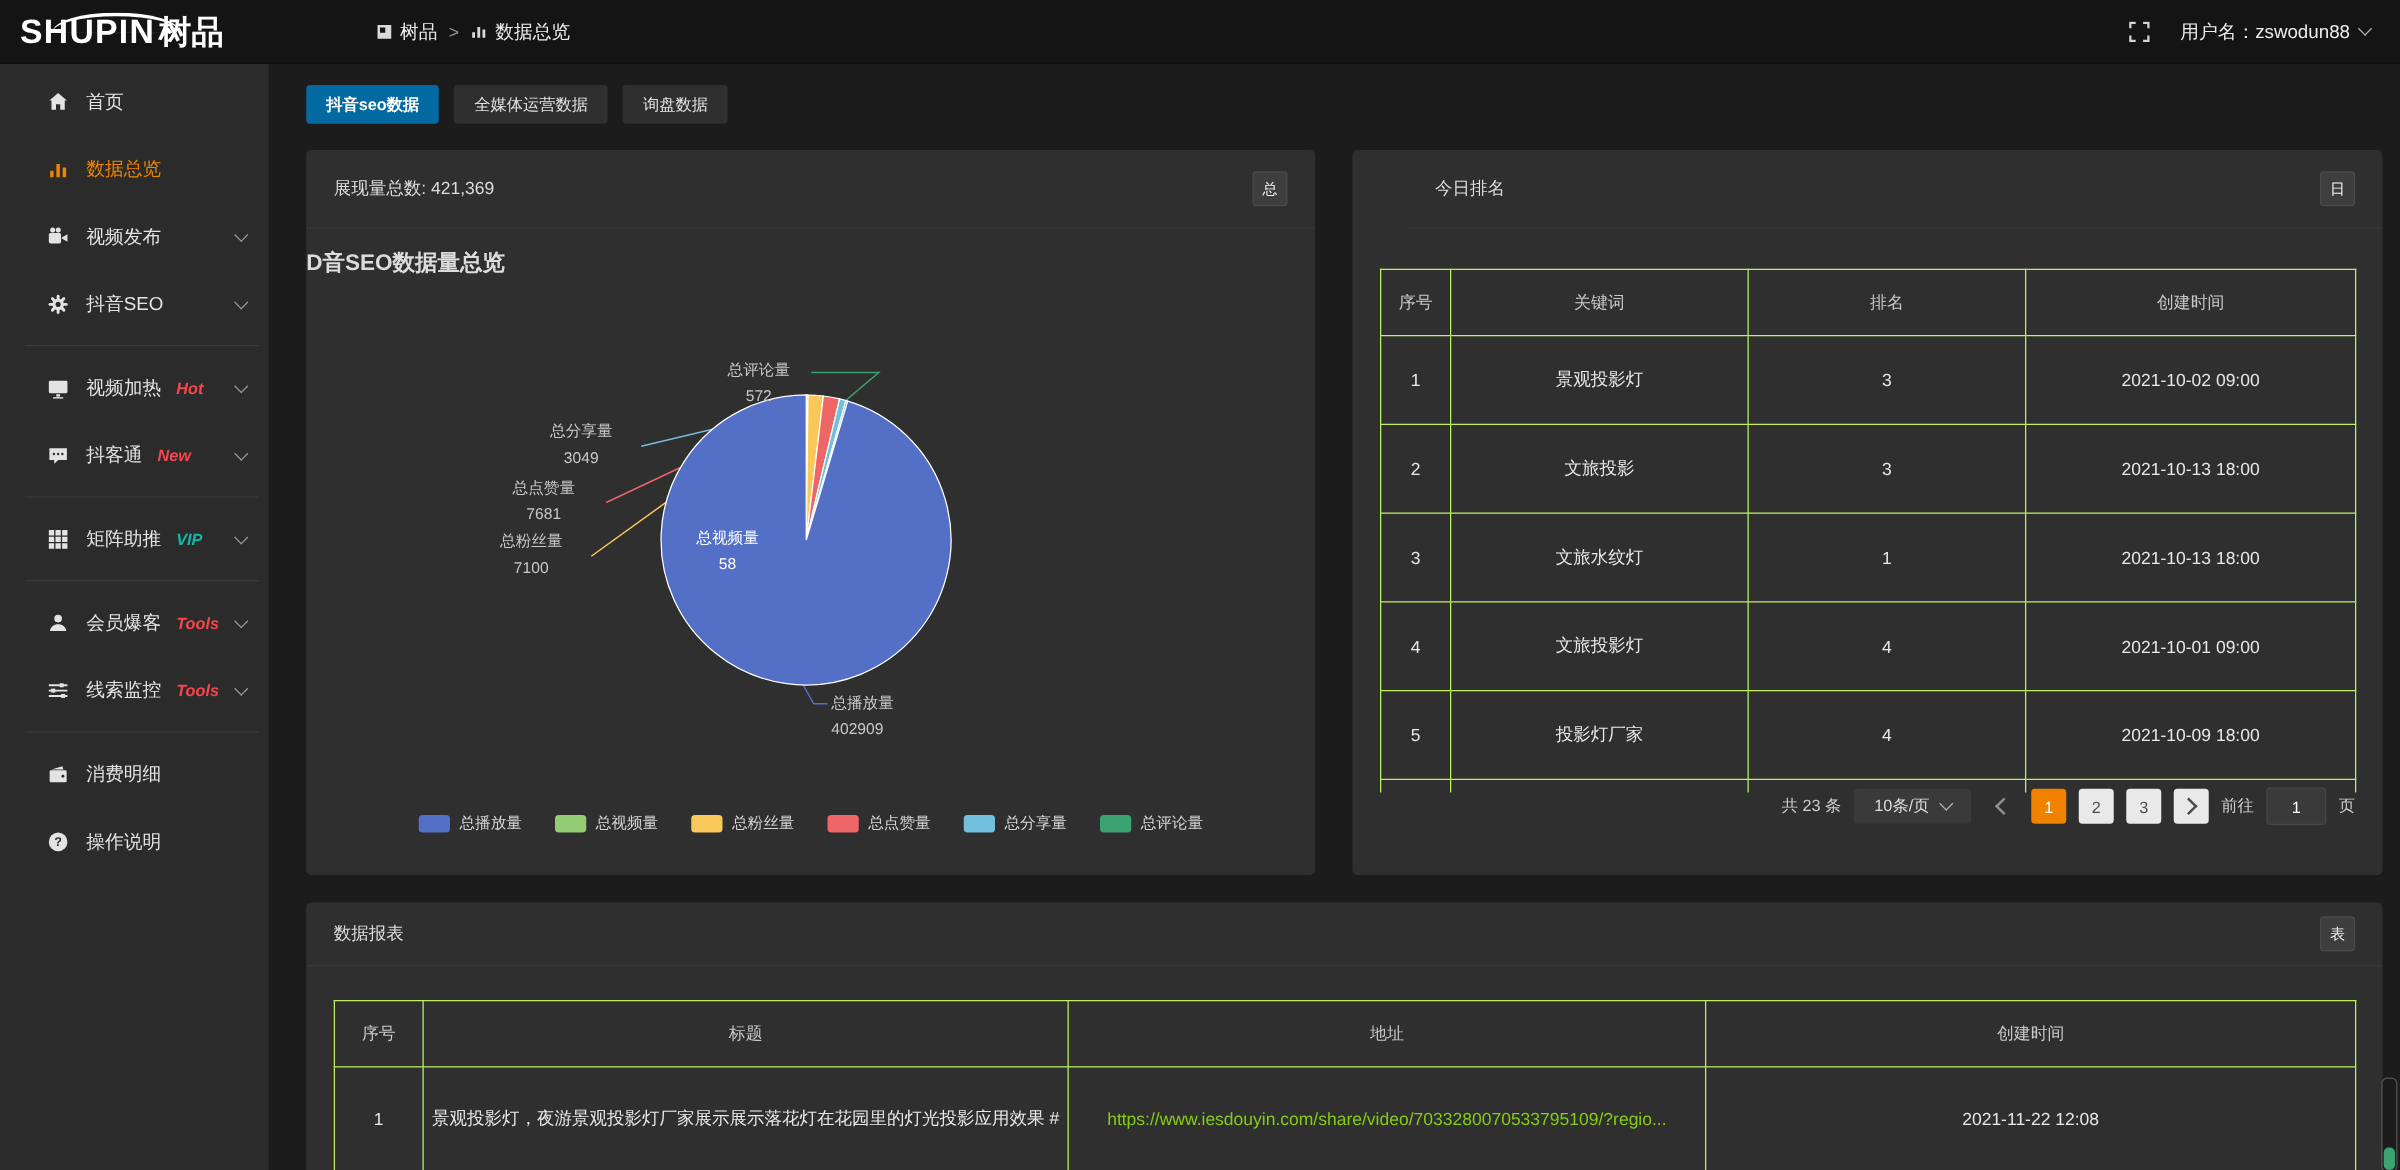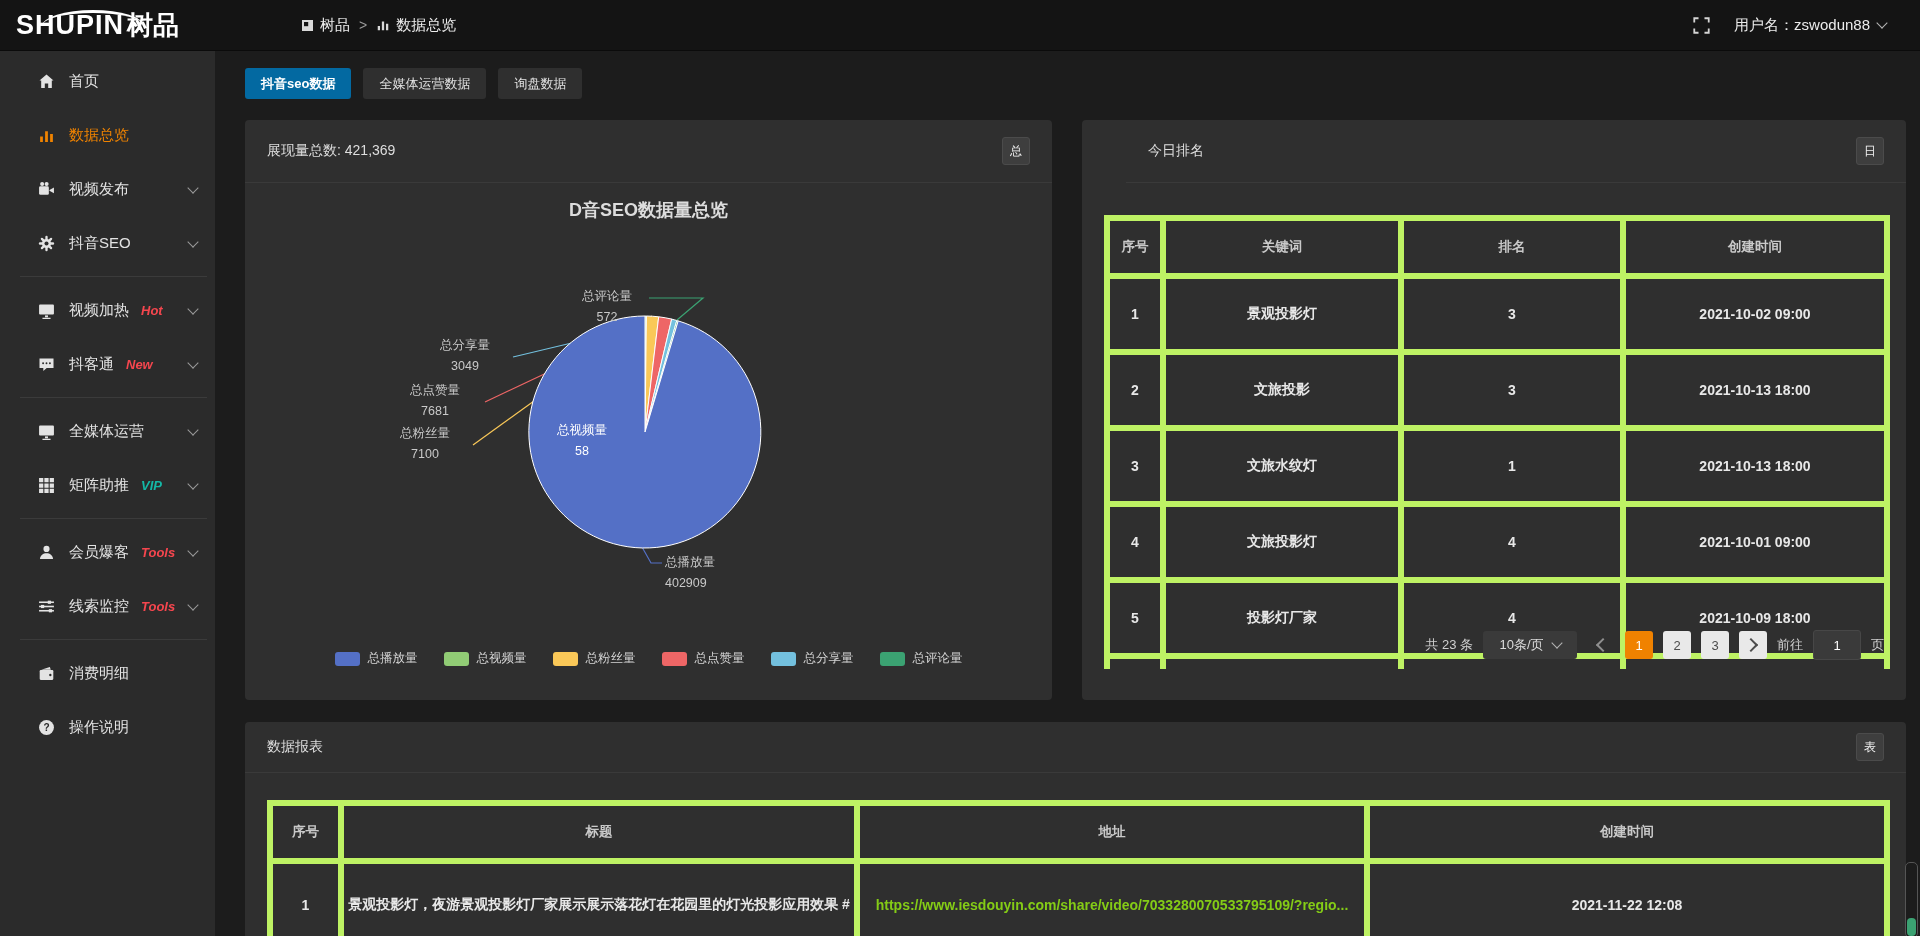--- a/index.html
+++ b/index.html
@@ -7,21 +7,21 @@
 
   
   .topbar{position:absolute;top:0;left:0;right:0;height:50px;background:#141414;border-bottom:1px solid #0b0b0b;display:flex;align-items:center;z-index:5;}
   .logo{width:215px;position:relative;padding-left:16px;display:flex;align-items:baseline;}
   .logo-arc{position:absolute;top:2px;left:42px;width:102px;height:13px;border-top:3px solid #fff;border-radius:50% 50% 0 0/100% 100% 0 0;}
   .logo-en{font-size:27px;font-weight:900;color:#fff;letter-spacing:1px;}
   .logo-cn{font-size:26px;font-weight:900;color:#fff;margin-left:3px;}
   .crumb{display:flex;align-items:center;gap:9px;margin-left:70px;font-size:15px;color:#ececec;}
   .crumb .sep{color:#9a9a9a;font-size:14px;}
   .crumb-item{display:flex;align-items:center;gap:6px;cursor:pointer;}
-  .topbar-right{margin-left:auto;display:flex;align-items:center;gap:24px;padding-right:34px;}
+  .topbar-right{margin-left:auto;display:flex;align-items:center;gap:24px;padding-right:24px;}
   .user-box{display:flex;align-items:center;gap:8px;font-size:15px;color:#ececec;cursor:pointer;}
   .chev{width:7px;height:7px;border-right:1.6px solid #b5b5b5;border-bottom:1.6px solid #b5b5b5;transform:rotate(45deg);margin-top:-4px;}
 
   
   .sidebar{position:absolute;top:50px;left:0;bottom:0;width:215px;background:#2b2b2b;padding-top:4px;box-sizing:border-box;padding-left:12px;}
   .sb-item{height:54px;display:flex;align-items:center;padding:0 18px 0 26px;font-size:15px;color:#e3e3e3;cursor:pointer;}
   .sb-item svg{flex:none;margin-right:14px;}
   .sb-item.active{color:#f08300;}
   .sb-tag{margin-left:12px;font-size:13px;font-style:italic;font-weight:bold;}
   .tag-red{color:#f5464e;}
@@ -38,34 +38,34 @@
   .panel{position:absolute;background:#2f2f2f;border-radius:4px;box-sizing:border-box;}
   #panel-overview{left:30px;top:70px;width:807px;height:580px;}
   #panel-ranking{left:867px;top:70px;width:824px;height:580px;padding-left:44px;}
   #panel-report{left:30px;top:672px;width:1661px;height:250px;overflow:hidden;}
   .panel-hd{height:62px;display:flex;align-items:center;padding:0 22px;border-bottom:1px solid #3a3a3a;font-size:14px;color:#dedede;}
   .panel-hd.slim{height:50px;}
   .badge{margin-left:auto;width:26px;height:26px;background:#3e3e3e;border:1px solid #4b4b4b;border-radius:3px;display:flex;align-items:center;justify-content:center;font-size:12px;color:#f2f2f2;cursor:pointer;}
 
   
   .chart-area{position:absolute;left:0;top:62px;width:807px;height:518px;}
-  .chart-title{position:absolute;top:16px;width:100%;text-align:center;font-size:18px;font-weight:bold;color:#dcdcdc;}
+  .chart-title{position:absolute;top:16px;width:100%;text-align:left;font-size:18px;font-weight:bold;color:#dcdcdc;}
   .pie-svg{position:absolute;left:0;top:0;}
   .ldr{fill:none;stroke-width:1.2px;}
   .ld-teal{stroke:#3ba272;} .ld-cyan{stroke:#73c0de;} .ld-red{stroke:#ee6666;} .ld-yellow{stroke:#fac858;} .ld-blue{stroke:#5470c6;}
   .plabel{position:absolute;width:130px;text-align:center;font-size:12.5px;line-height:21px;color:#c9c9c9;}
   .plabel.white{color:#fff;}
   .plabel.leftal{text-align:left;width:110px;}
   .legend{position:absolute;left:0;right:0;top:468px;display:flex;justify-content:center;gap:26px;}
   .lg{display:flex;align-items:center;gap:8px;font-size:12.5px;color:#d6d6d6;cursor:pointer;}
   .sw{width:25px;height:14px;border-radius:3px;background:#888;}
 
   
   table.dtable{border-collapse:collapse;table-layout:fixed;}
-  .dtable th,.dtable td{border:6px solid #bef264;text-align:center;font-weight:bold;overflow:hidden;white-space:nowrap;}
+  .dtable th,.dtable td{border:1px solid #bef264;text-align:center;font-weight:normal;overflow:hidden;white-space:nowrap;}
   .dtable th{height:50px;font-size:13.5px;color:#c9c9c9;}
   .rk-table{position:absolute;left:22px;top:95px;width:780px;}
   .rk-table td{height:68px;font-size:14px;color:#e8e8e8;}
   .rk-table tr.partial td{height:8px;border-bottom:none;}
   .rp-table{position:absolute;left:22px;top:78px;width:1617px;}
   .rp-table td{height:80px;font-size:14px;color:#e8e8e8;}
   .link{color:#84cc16;cursor:pointer;}
 
   
   .pager{position:absolute;right:22px;top:510px;display:flex;align-items:center;gap:10px;font-size:13px;color:#cfcfcf;}
@@ -173,29 +173,20 @@
           <path d="M1.4 2.4h13.2v8.8H8.2l-3.2 3v-3H1.4z"></path>
           <circle cx="4.8" cy="6.8" r="0.9" fill="#2b2b2b"></circle>
           <circle cx="8" cy="6.8" r="0.9" fill="#2b2b2b"></circle>
           <circle cx="11.2" cy="6.8" r="0.9" fill="#2b2b2b"></circle>
         </svg>
       <span>抖客通</span>
       <span class="sb-tag tag-red">New</span>
       <span class="sb-chev"></span>
     </div>
     <div class="sb-div"></div>
-    <div class="sb-item">
-      <svg width="17" height="17" viewBox="0 0 16 16" fill="currentColor">
-          <rect x="1" y="2.4" width="14" height="9.4" rx="1"></rect>
-          <rect x="6.6" y="12.6" width="2.8" height="1.8"></rect>
-          <rect x="4.2" y="14.8" width="7.6" height="1.2"></rect>
-        </svg>
-      <span>全媒体运营</span>
-      <span class="sb-chev"></span>
-    </div>
     <div class="sb-item">
       <svg width="17" height="17" viewBox="0 0 16 16" fill="currentColor">
           <path d="M1 1h4v4H1zM6 1h4v4H6zM11 1h4v4h-4zM1 6h4v4H1zM6 6h4v4H6zM11 6h4v4h-4zM1 11h4v4H1zM6 11h4v4H6zM11 11h4v4h-4z"></path>
         </svg>
       <span>矩阵助推</span>
       <span class="sb-tag tag-gold">VIP</span>
       <span class="sb-chev"></span>
     </div>
     <div class="sb-div"></div>
     <div class="sb-item">

